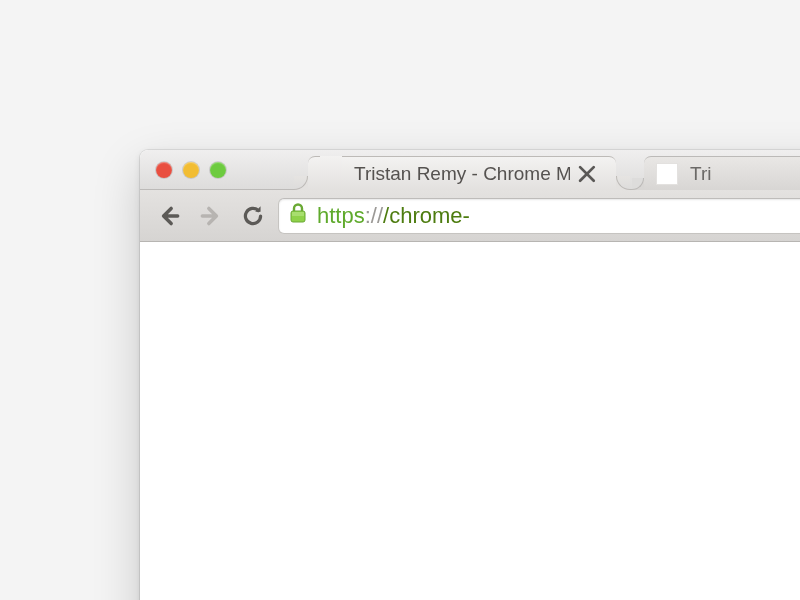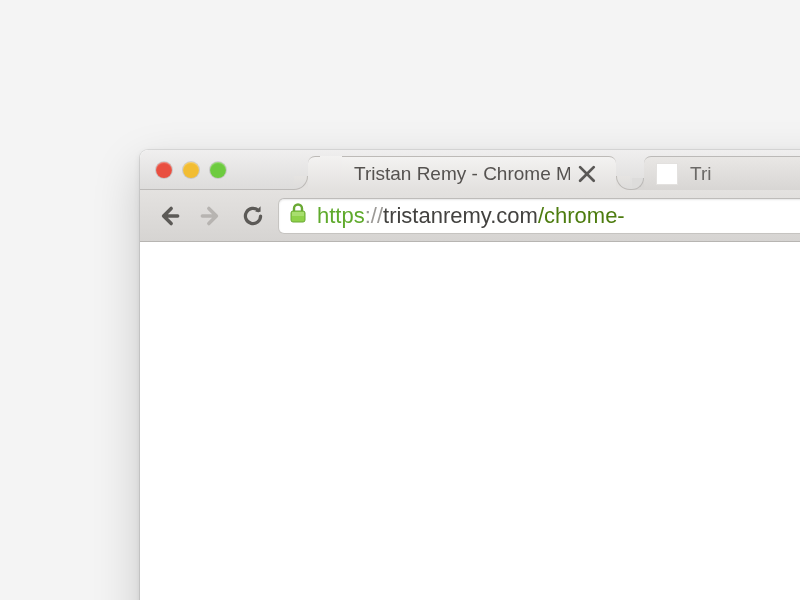--- a/index.html
+++ b/index.html
@@ -252,21 +252,20 @@
     <div class="omnibox">
       <span class="lock">
         <svg width="18" height="22" viewBox="0 0 18 22">
           <rect x="2" y="9" width="14" height="11" rx="2" fill="#8fd24a" stroke="#6aa934" stroke-width="1"></rect>
           <path d="M5 9 V6.5 a4 4 0 0 1 8 0 V9" fill="none" stroke="#6aa934" stroke-width="2.4"></path>
           <rect x="3" y="10" width="12" height="4" fill="#a8de6f"></rect>
         </svg>
       </span>
       <span class="scheme">https</span>
         <span class="sep1">://</span>
-        <span class="host">tristanremy.com</span>
         <span class="path">/chrome-</span>
     </div>
 
   </div>
 
   <div class="content"></div>
 
 </div>
 
 </body></html>

